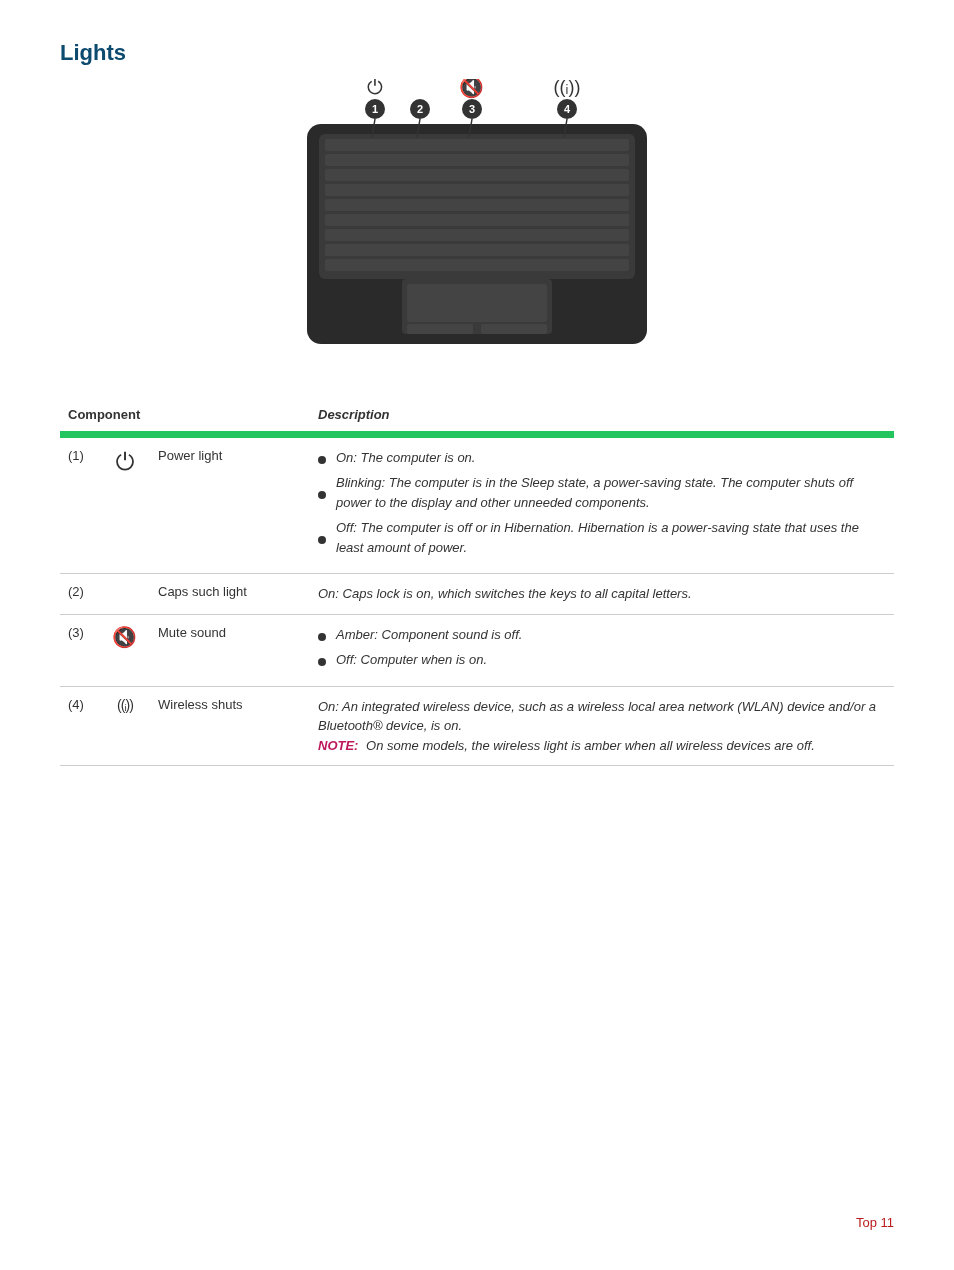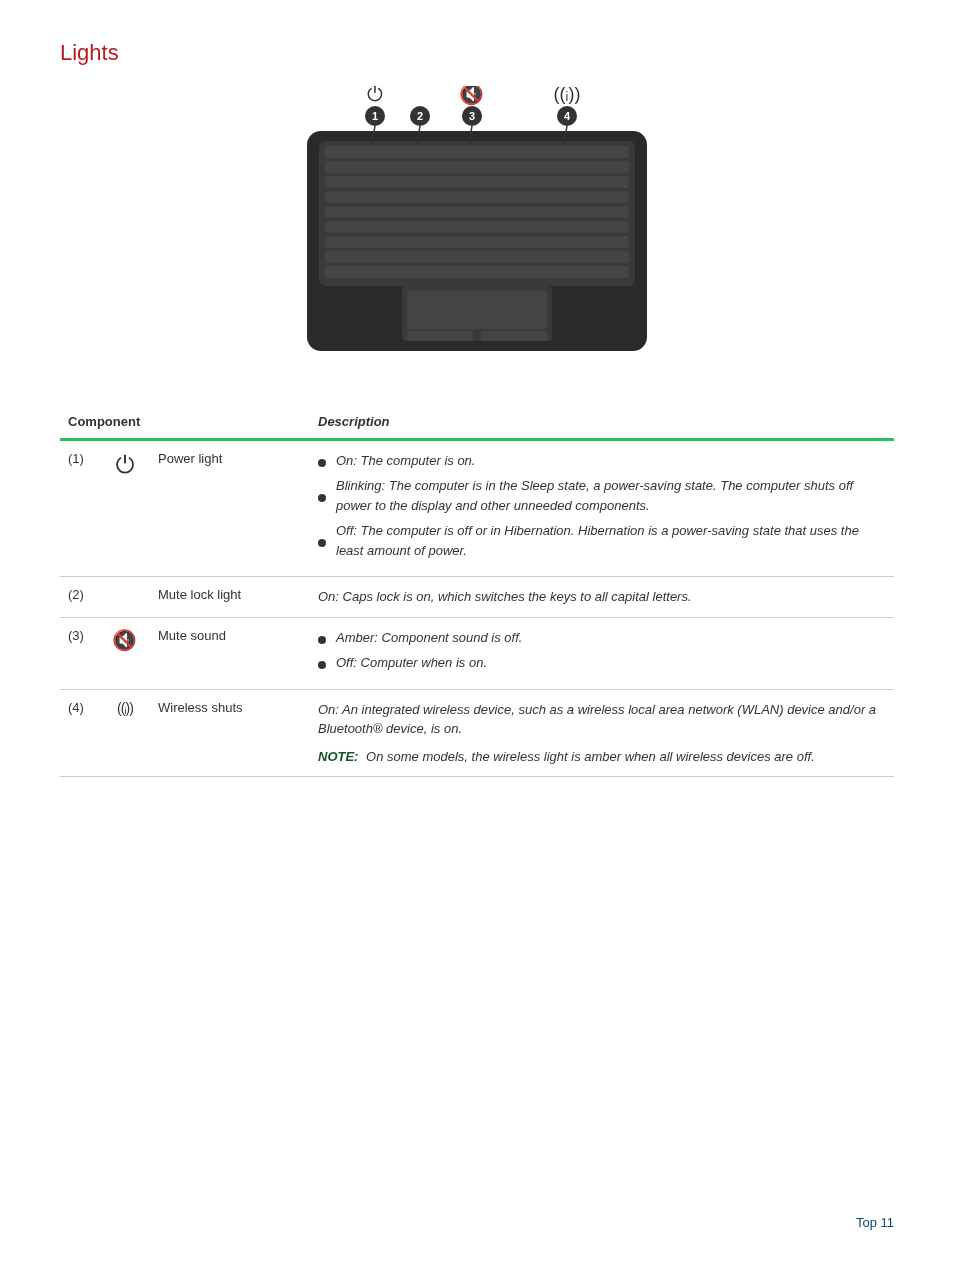--- a/index.html
+++ b/index.html
@@ -7,24 +7,24 @@
       font-family: Arial, Helvetica, sans-serif;
       font-size: 13px;
       color: #333;
       background: #fff;
       width: 954px;
       min-height: 1270px;
       padding: 40px 60px;
     }
 
     .page-title {
-      color: #b91c1c;
+      color: #0c4a6e;
       font-size: 22px;
-      font-weight: normal;
-      margin-bottom: 20px;
+      font-weight: bold;
+      margin-bottom: 13px;
     }
 
     .laptop-diagram {
       display: flex;
       justify-content: center;
       margin-bottom: 30px;
       position: relative;
     }
 
     .laptop-svg-container {
@@ -34,21 +34,21 @@
     }
 
     
     .component-table {
       width: 100%;
       border-collapse: collapse;
       margin-bottom: 30px;
     }
 
     .component-table thead tr {
-      border-bottom: 3px solid #22c55e;
+      border-bottom: 7px solid #22c55e;
       margin-left: 14px;
     }
 
     .component-table thead th {
       text-align: left;
       font-weight: bold;
       font-size: 13px;
       padding: 6px 8px;
       color: #333;
     }
@@ -101,21 +101,21 @@
       width: 8px;
       height: 8px;
       background: #333;
       border-radius: 50%;
       margin-top: 5px;
       margin-right: 10px;
       flex-shrink: 0;
     }
 
     .note-label {
-      color: #14532d;
+      color: #be185d;
       font-weight: bold;
       margin-right: 4px;
     }
   </style>
 </head>
 <body>
 
 <h1 class="page-title">Lights</h1>
 
 <div class="laptop-diagram">
@@ -209,21 +209,21 @@
             <span class="bullet-dot"></span>
             <span>Off: The computer is off or in Hibernation. Hibernation is a power-saving state that uses the least amount of power.</span>
           </li>
         </ul>
       </td>
     </tr>
 
     <tr>
       <td class="col-num">(2)</td>
       <td class="col-icon"></td>
-      <td class="col-name">Mute lock light</td>
+      <td class="col-name">Caps such light</td>
       <td class="col-desc">
         <span>On: Caps lock is on, which switches the keys to all capital letters.</span>
       </td>
     </tr>
 
     <tr>
       <td class="col-num">(3)</td>
       <td class="col-icon">
         <span style="font-size:20px;">🔇</span>
       </td>
@@ -242,25 +242,25 @@
       </td>
     </tr>
 
     <tr>
       <td class="col-num">(4)</td>
       <td class="col-icon">
         <span style="font-size:14px; letter-spacing:-1px;">((ᵢ))</span>
       </td>
       <td class="col-name">Wireless shuts</td>
       <td class="col-desc">
-        <p style="margin-bottom:8px;">On: An integrated wireless device, such as a wireless local area network (WLAN) device and/or a Bluetooth® device, is on.</p>
+        <p style="margin-bottom:0;">On: An integrated wireless device, such as a wireless local area network (WLAN) device and/or a Bluetooth® device, is on.</p>
         <p>
           <span class="note-label">NOTE:</span>
           <span>On some models, the wireless light is amber when all wireless devices are off.</span>
         </p>
       </td>
     </tr>
   </tbody>
 </table>
 
-<div style="position: absolute; bottom: 40px; right: 60px; font-size: 13px; color: #0c4a6e;">
+<div style="position: absolute; bottom: 40px; right: 60px; font-size: 13px; color: #b91c1c;">
   <span>Top    11</span>
 </div>
 
 </body></html>

